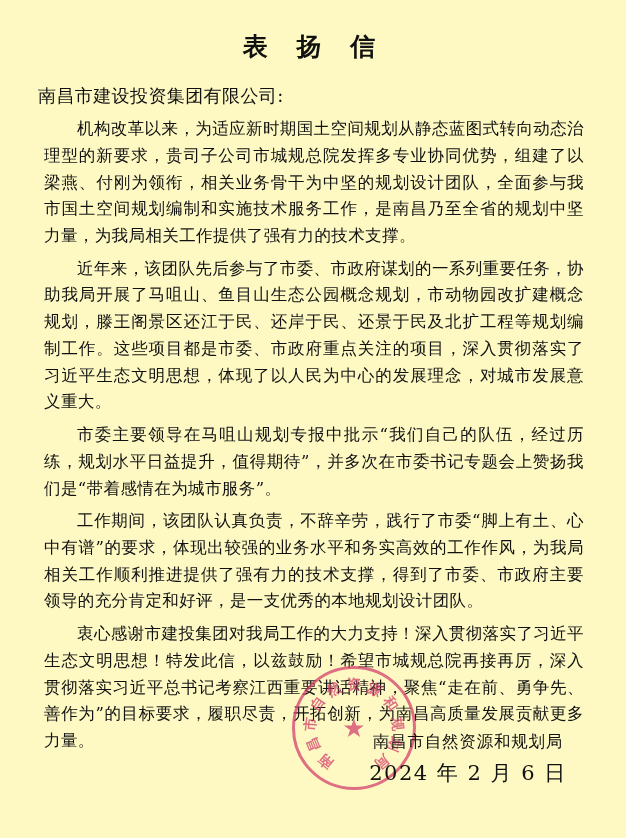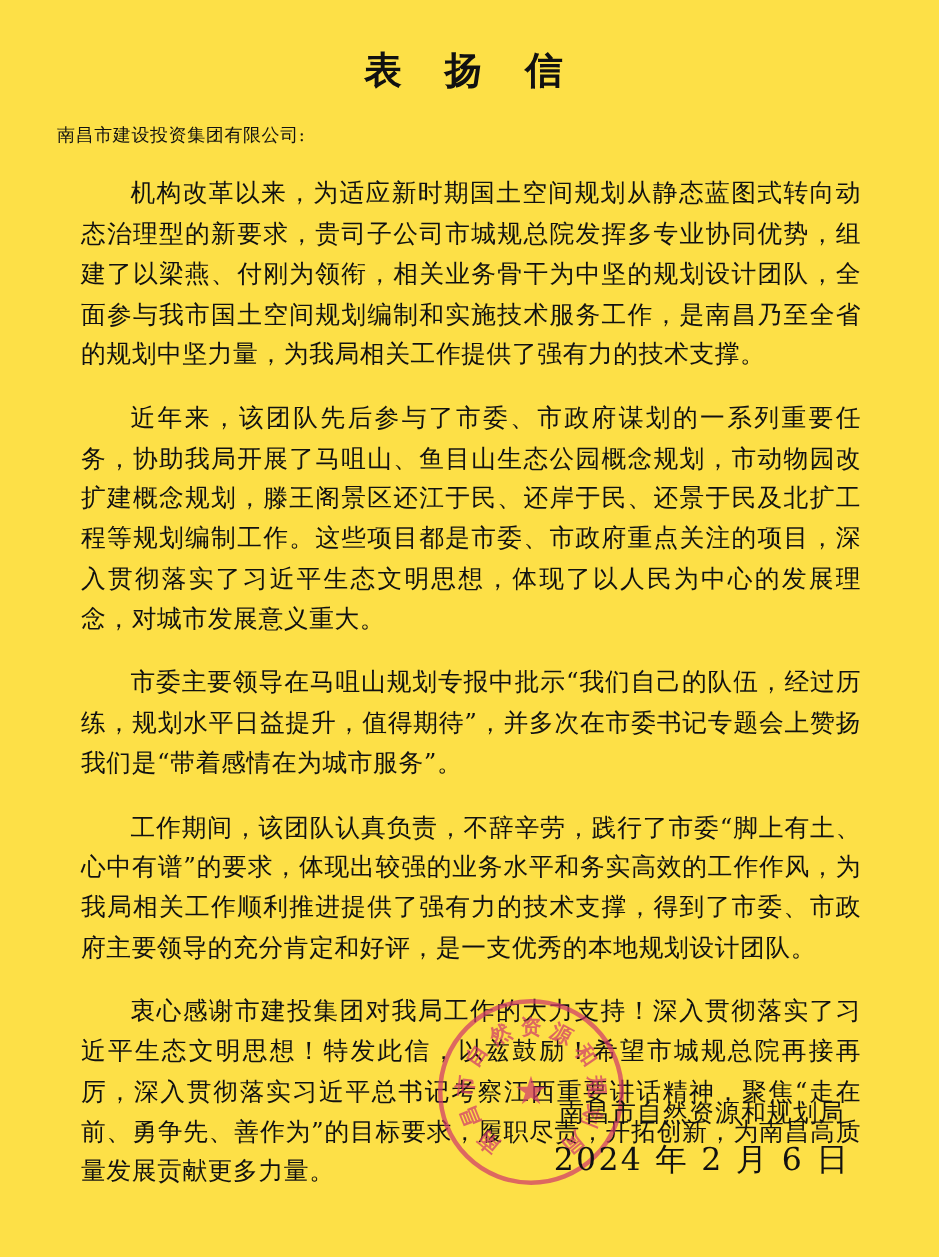--- a/index.html
+++ b/index.html
@@ -12,47 +12,47 @@
     background: #f58fb8;
     font-family: "DejaVu Serif", "Liberation Serif", serif;
     overflow: hidden;
   }
   .page {
     position: relative;
     width: 626px;
     height: 838px;
     box-sizing: border-box;
     padding: 22px 36px 0 38px;
-    background: #fde047;
+    background: #fef9c3;
   }
   .doc-title {
     text-align: center;
     font-size: 25px;
     font-weight: bold;
     letter-spacing: 10px;
     color: #111;
     margin: 8px 0 18px 0;
     font-family: "DejaVu Serif", "Liberation Serif", serif;
   }
   .recipient {
-    font-size: 12px;
+    font-size: 18px;
     color: #111;
     line-height: 1.62;
     margin-bottom: 2px;
     letter-spacing: 0.4px;
   }
   .para {
     font-size: 16.5px;
     color: #111;
     line-height: 1.62;
     text-indent: 2em;
     text-align: justify;
     text-justify: inter-ideograph;
     letter-spacing: 0.4px;
-    margin: 16px;
+    margin: 6px;
   }
   .signature-block {
     position: absolute;
     right: 28px;
     bottom: 46px;
     text-align: center;
     width: 260px;
   }
   .sign-org {
     font-size: 16.5px;

